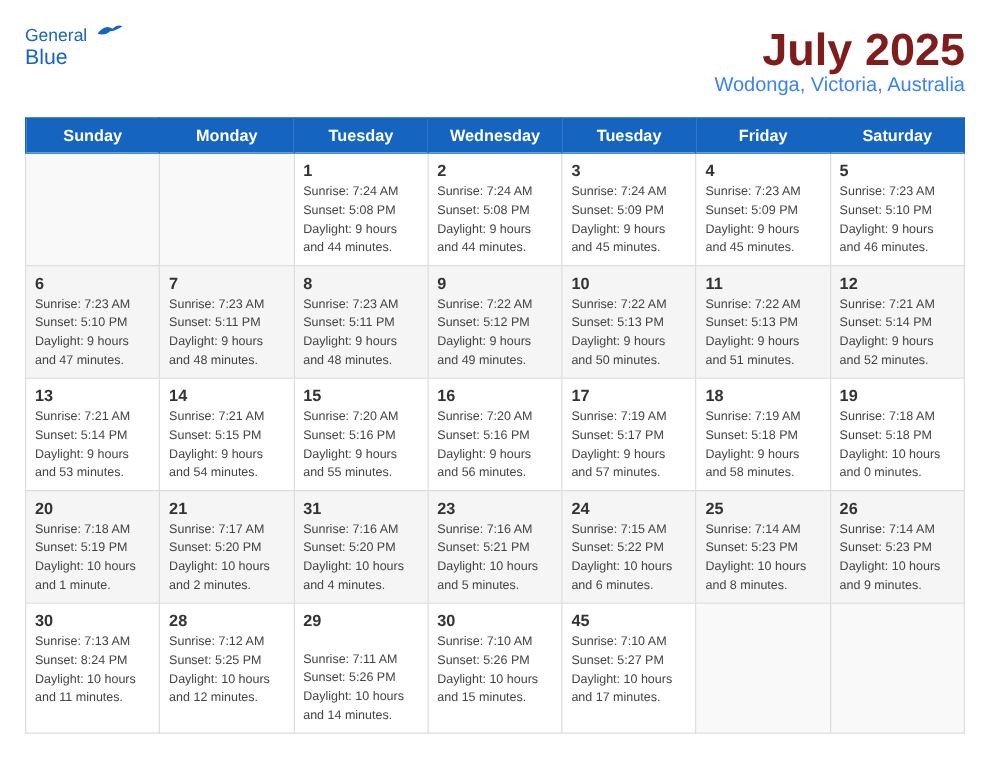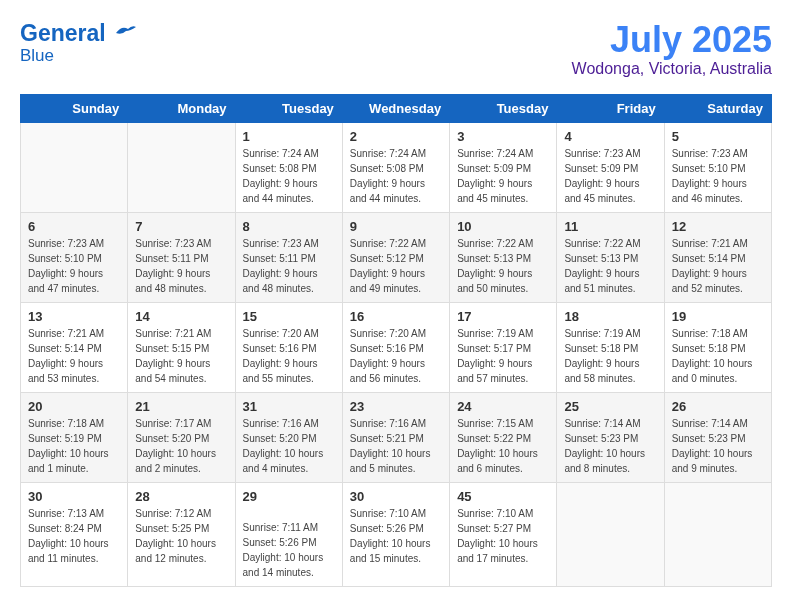--- a/index.html
+++ b/index.html
@@ -19,39 +19,39 @@
     .logo {
       display: flex;
       align-items: center;
     }
     .title-section {
       text-align: right;
     }
     .month-title {
       font-size: 36px;
       font-weight: bold;
-      color: #3b82f6;
+      color: #7f1d1d;
       line-height: 1.1;
     }
     .location {
       font-size: 16px;
-      color: #4c1d95;
+      color: #3b82f6;
     }
     .calendar {
       width: 100%;
       border-collapse: collapse;
       border: 1px solid #ccc;
     }
     .calendar th {
       background-color: #1565c0;
       color: #fff;
       font-size: 13px;
       font-weight: bold;
       padding: 6px 8px;
-      text-align: right;
+      text-align: center;
       border: 1px solid #1565c0;
     }
     .calendar td {
       vertical-align: top;
       padding: 6px 7px;
       font-size: 10.5px;
       color: #333;
       border: 1px solid #ddd;
       width: calc(100% / 7);
       min-height: 80px;
@@ -81,21 +81,21 @@
     .calendar thead tr th {
       background-color: #1565c0 !important;
     }
   </style>
 </head>
 <body>
 
 <div class="header">
   <div class="logo">
     <div>
-      <div style="font-size:23px;font-weight:bold;color:#333;line-height:1.15;">
+      <div style="font-size:14px;font-weight:normal;color:#333;line-height:1.15;">
         <span style="color:#1565c0;">General</span>
         <svg width="22" height="16" viewBox="0 0 22 16" style="display:inline-block;vertical-align:middle;margin-left:2px;margin-top:-8px;">
           <path d="M2 10 Q8 2 14 6 Q18 2 22 4 Q16 8 12 8 Q8 12 2 10Z" fill="#1565c0"></path>
         </svg>
       </div>
       <div style="font-size:17px;font-weight:normal;color:#1565c0;line-height:1.15;">Blue</div>
     </div>
   </div>
   <div class="title-section">
     <div class="month-title">July 2025</div>

